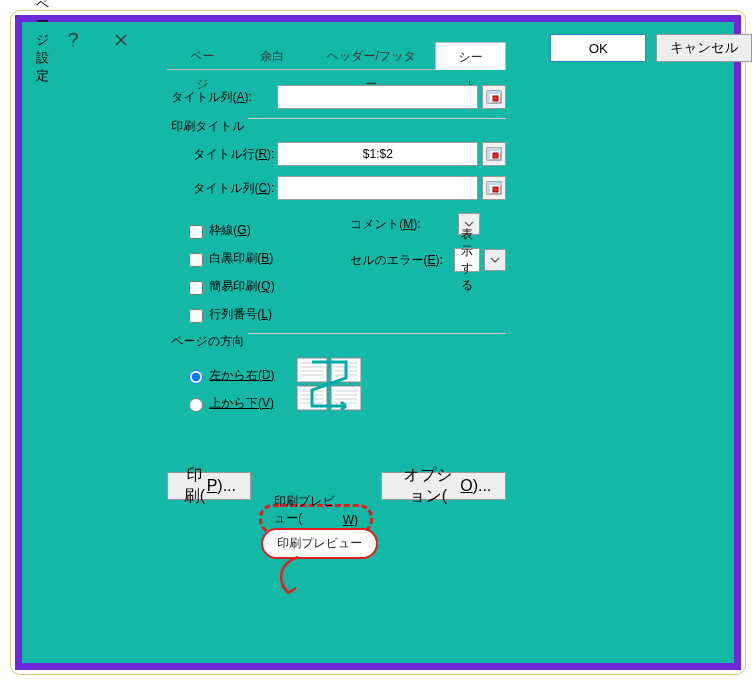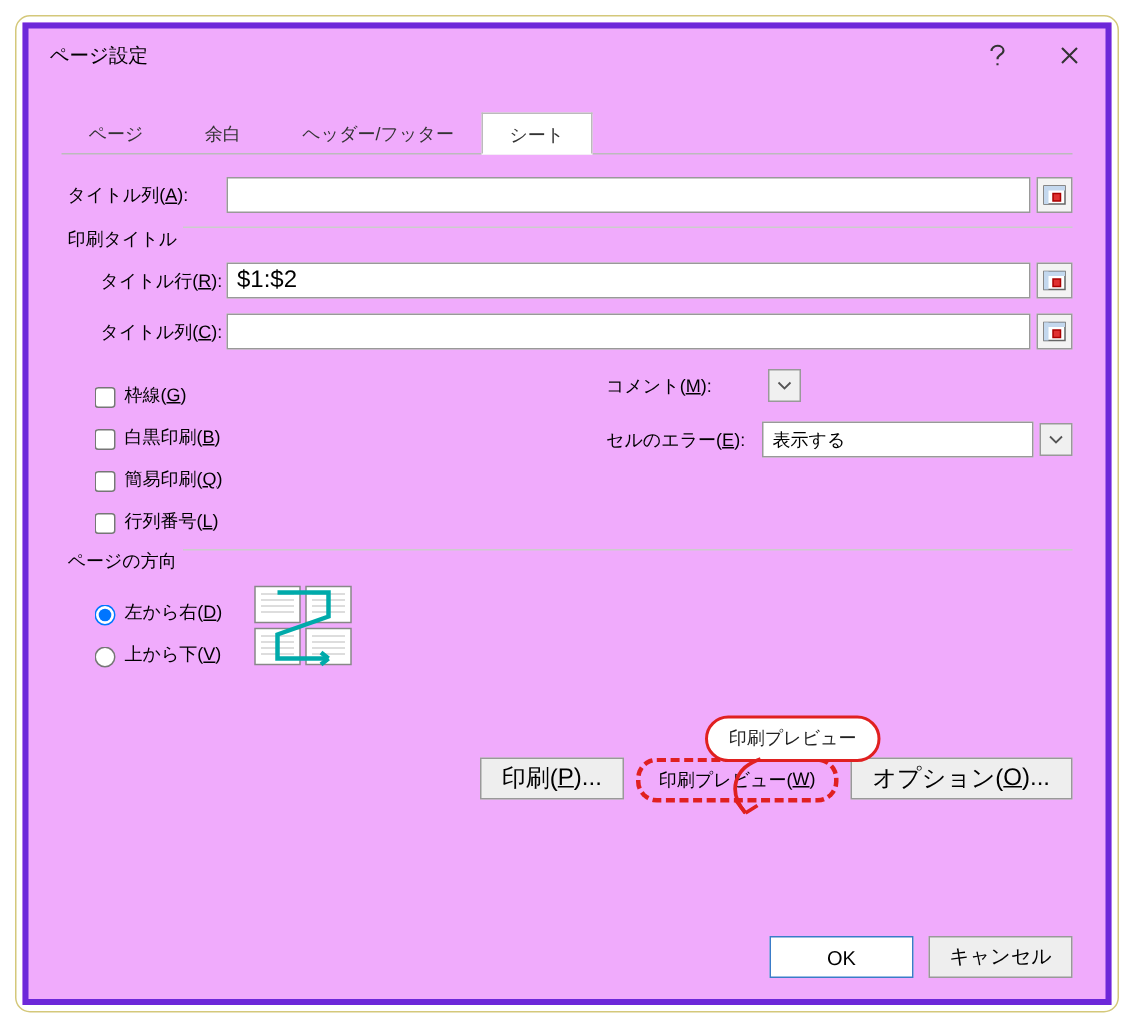--- a/index.html
+++ b/index.html
@@ -13,26 +13,26 @@
   }
   .outer-frame {
     border: 1px solid #d4c87a;
     border-radius: 10px;
     padding: 4px;
     width: 736px;
     height: 665px;
     position: relative;
   }
   .dialog {
-    border: 4px solid #6d28d9;
+    border: 7px solid #6d28d9;
     width: 100%;
     height: 100%;
-    background: #f0abfc;
-    display: flex;
-    flex-direction: column;
+    background: #14b8a6;
+    display: flex;
+    flex-direction: row;
   }
   .titlebar {
     display: flex;
     align-items: center;
     height: 36px;
     padding: 0 0 0 14px;
     position: relative;
   }
   .titlebar-title { flex: 1; font-size: 13px; }
   .titlebar-btn {
@@ -84,23 +84,24 @@
   .form-label.indent { padding-left: 26px; }
   .form-input-wrap {
     flex: 1;
     display: flex;
     align-items: center;
   }
   .form-input {
     flex: 1;
     height: 24px;
     border: 1px solid #999;
-    padding: 0 6px;
-    font-size: 16px;
+    padding: 0 22px;
+    font-size: 12px;
     font-family: inherit;
+    text-align: center;
   }
   .range-btn {
     width: 24px;
     height: 24px;
     border: 1px solid #999;
     background: #f3f3f3;
     margin-left: 4px;
     display: flex;
     align-items: center;
     justify-content: center;
@@ -166,20 +167,21 @@
     margin-left: 4px;
     display:flex;
     align-items:center;
     justify-content:center;
   }
 
   .direction-row {
     display: flex;
     gap: 20px;
     align-items: center;
+    text-decoration: underline;
   }
   .radio-col { display:flex; flex-direction:column; }
 
   .page-order-icon {
     width: 70px; height: 56px;
     position: relative;
   }
 
   .button-row {
     display: flex;
@@ -236,21 +238,22 @@
     bottom: 62px;
     width: 40px;
     height: 46px;
   }
   .highlight-preview {
     border: 3px dashed #e02020;
     border-radius: 14px;
     padding: 4px 12px;
     height: 30px;
     display:inline-flex;
-    align-items:flex-start;
+    align-items:flex-end;
+    margin-top:32px;
   }
   .underline { text-decoration: underline; }
 </style>
 </head>
 <body>
 
 <div class="outer-frame">
 <div class="dialog">
 
   <div class="titlebar">

